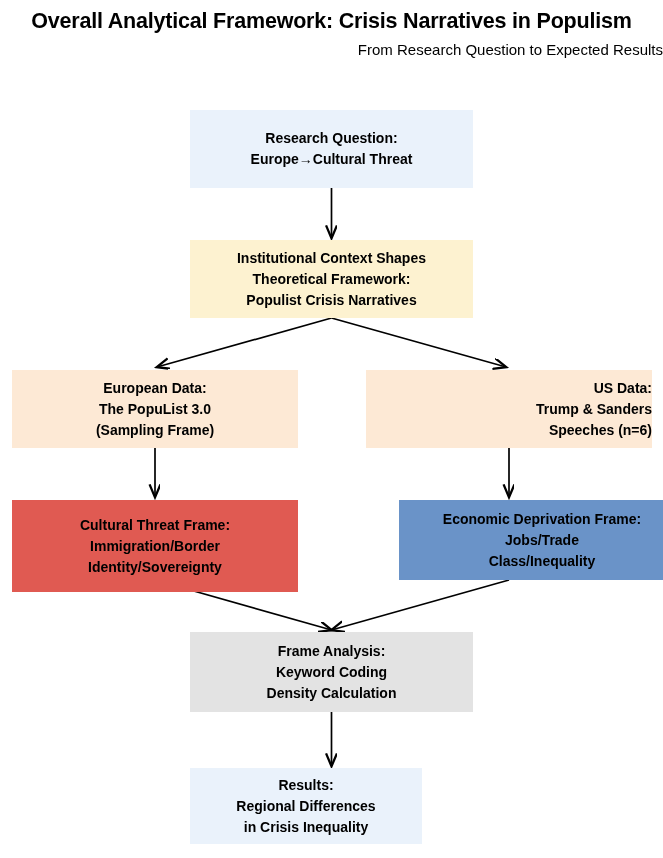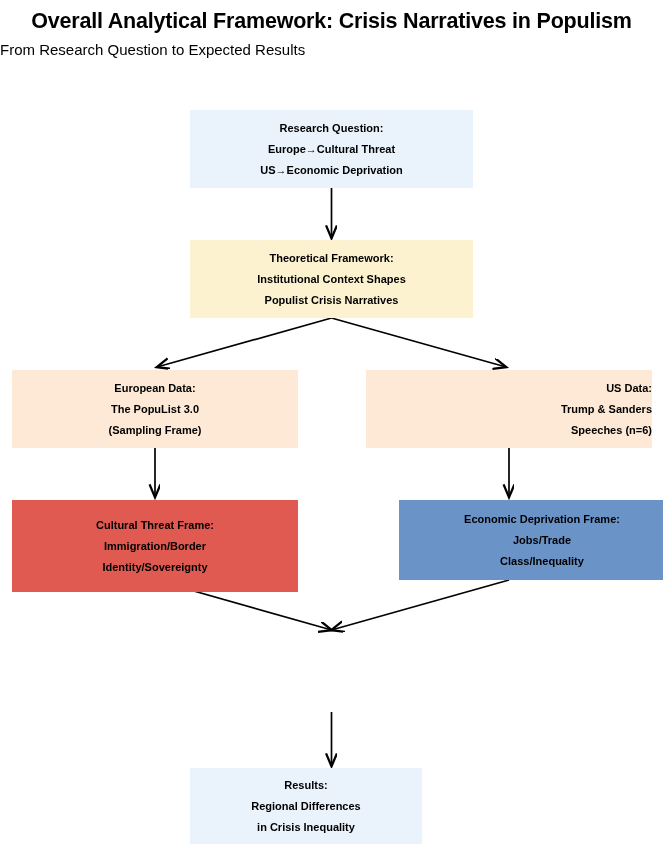--- a/index.html
+++ b/index.html
@@ -31,36 +31,36 @@
     font-size: 21.5px;
     font-weight: bold;
     letter-spacing: -0.2px;
     color: #000;
   }
   .subtitle {
     position: absolute;
     left: 0;
     top: 41px;
     width: 663px;
-    text-align: left;
+    text-align: right;
     font-size: 15px;
     font-weight: normal;
     color: #000;
   }
   .node {
     position: absolute;
     box-sizing: border-box;
     display: flex;
     flex-direction: column;
     align-items: center;
     justify-content: center;
     text-align: center;
   }
   .node .line {
-    font-size: 11px;
+    font-size: 14px;
     font-weight: bold;
     line-height: 21px;
     white-space: nowrap;
     color: #000;
   }
   svg.edges {
     position: absolute;
     left: 0;
     top: 0;
     width: 663px;
@@ -90,26 +90,25 @@
       <line x1="509" y1="448" x2="509" y2="497"></line>
       <line x1="155" y1="580" x2="331.5" y2="630"></line>
       <line x1="509" y1="580" x2="331.5" y2="630"></line>
       <line x1="331.5" y1="712" x2="331.5" y2="766"></line>
     </g>
   </svg>
 
   <div class="node" style="left:190px; top:110px; width:283px; height:78px; background:#eaf2fb;">
     <div class="line">Research Question:</div>
     <div class="line">Europe→Cultural Threat</div>
-    <div class="line">US→Economic Deprivation</div>
   </div>
 
   <div class="node" style="left:190px; top:240px; width:283px; height:78px; background:#fdf2d0;">
+    <div class="line">Institutional Context Shapes</div>
     <div class="line">Theoretical Framework:</div>
-    <div class="line">Institutional Context Shapes</div>
     <div class="line">Populist Crisis Narratives</div>
   </div>
 
   <div class="node" style="left:12px; top:370px; width:286px; height:78px; background:#fde9d5;">
     <div class="line">European Data:</div>
     <div class="line">The PopuList 3.0</div>
     <div class="line">(Sampling Frame)</div>
   </div>
 
   <div class="node" style="left:366px; top:370px; width:286px; height:78px; background:#fde9d5;align-items:flex-end;">
@@ -123,20 +122,25 @@
     <div class="line">Immigration/Border</div>
     <div class="line">Identity/Sovereignty</div>
   </div>
 
   <div class="node" style="left:366px; top:500px; width:286px; height:80px; background:#6a93c8;margin-left:33px;">
     <div class="line">Economic Deprivation Frame:</div>
     <div class="line">Jobs/Trade</div>
     <div class="line">Class/Inequality</div>
   </div>
 
+  <div class="node" style="left:190px; top:632px; width:283px; height:80px; background:#e3e3e3;">
+    <div class="line">Frame Analysis:</div>
+    <div class="line">Keyword Coding</div>
+    <div class="line">Density Calculation</div>
+  </div>
 
   <div class="node" style="left:190px; top:768px; width:232px; height:76px; background:#eaf2fb;">
     <div class="line">Results:</div>
     <div class="line">Regional Differences</div>
     <div class="line">in Crisis Inequality</div>
   </div>
 
 </div>
 
 </body></html>

